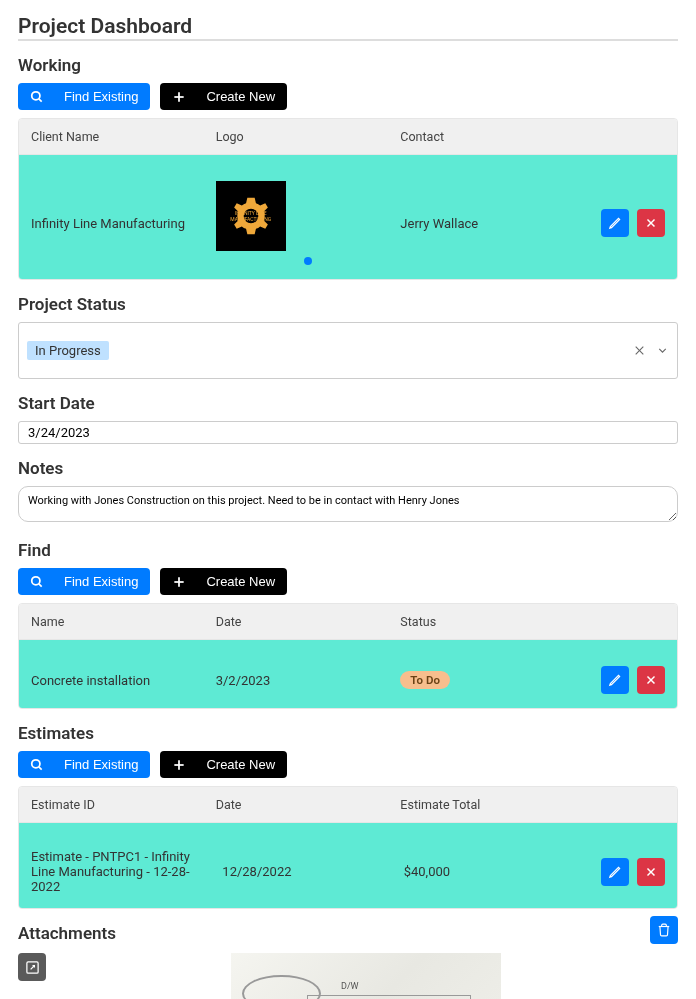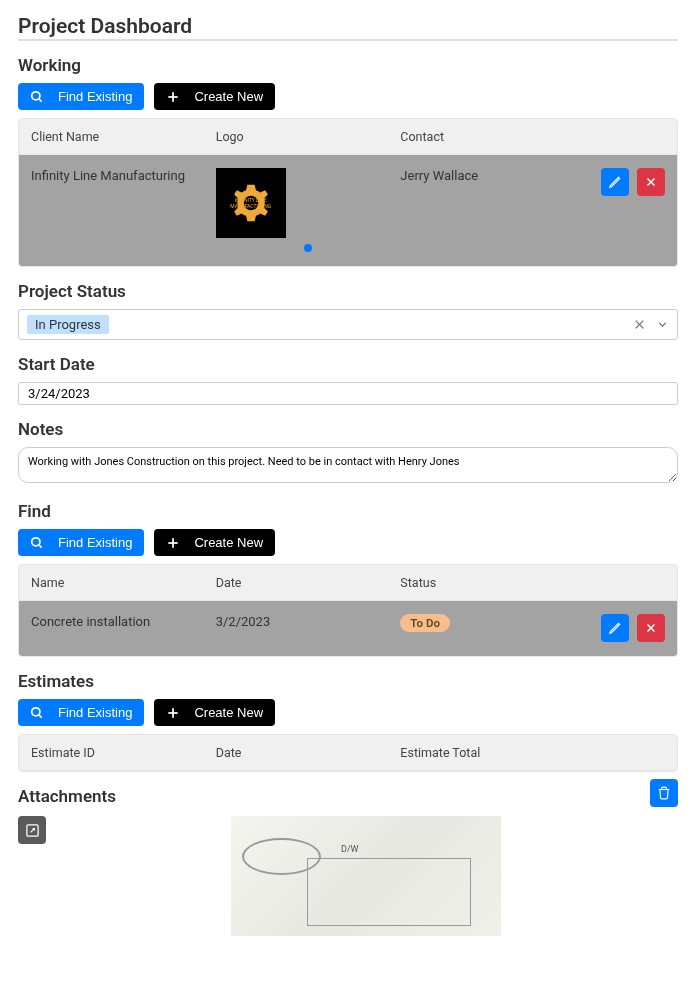--- a/index.html
+++ b/index.html
@@ -19,21 +19,21 @@
     border-bottom: 2px solid #ddd;
   }
   h2 {
     font-size: 17px;
     font-weight: 600;
     margin: 14px 0 8px 0;
   }
   .btn {
     display: inline-flex;
     align-items: center;
-    gap: 14px;
+    gap: 20px;
     padding: 6px 12px;
     font-size: 13px;
     border-radius: 4px;
     border: none;
     color: #fff;
     cursor: pointer;
   }
   .btn-blue { background: #007bff; }
   .btn-green { background: #000000; }
   .btn-row { display: flex; gap: 10px; margin-bottom: 8px; }
@@ -51,32 +51,33 @@
   .icon-btn.edit { background: #007bff; }
   .icon-btn.delete { background: #dc3545; }
   .table {
     width: 100%;
     border: 1px solid #e6e6e6;
     border-radius: 4px;
     overflow: hidden;
   }
   .thead, .trow {
     display: flex;
+    align-items: center;
     padding: 10px 12px;
   }
   .thead {
     background: #f0f0f0;
     font-size: 12.5px;
     color: #444;
     border-bottom: 1px solid #e6e6e6;
   }
   .trow {
-    background: #a3a3a3;
+    background: #5eead4;
     font-size: 13px;
-    padding-top: 13px;
+    padding-top: 26px;
     padding-bottom: 14px;
   }
   .cell { flex: 1; }
   .cell.actions {
     flex: 0 0 80px;
     display: flex;
     justify-content: flex-end;
     gap: 8px;
   }
   .logo-box {
@@ -100,21 +101,21 @@
     top: 30px;
   }
   .carousel-dot {
     width: 8px; height: 8px; border-radius: 50%;
     background: #007bff;
     margin: 6px auto 0 auto;
   }
   .select-wrap {
     border: 1px solid #ccc;
     border-radius: 3px;
-    padding: 5px 8px;
+    padding: 18px 8px;
     display: flex;
     align-items: center;
     gap: 24px;
   }
   .chip {
     background: #bfe1ff;
     padding: 2px 8px;
     font-size: 13px;
     border-radius: 2px;
   }
@@ -353,20 +354,38 @@
     <span>Create New</span>
   </button>
 </div>
 <div class="table">
   <div class="thead">
     <div class="cell">Estimate ID</div>
     <div class="cell">Date</div>
     <div class="cell">Estimate Total</div>
     <div class="cell actions"></div>
   </div>
+  <div class="trow">
+    <div class="cell" style="padding-right:10px">Estimate - PNTPC1 - Infinity Line Manufacturing - 12-28-2022</div>
+    <div class="cell">12/28/2022</div>
+    <div class="cell">$40,000</div>
+    <div class="cell actions">
+      <button class="icon-btn edit">
+        <svg width="14" height="14" viewBox="0 0 24 24" fill="none" stroke="currentColor" stroke-width="2">
+            <path d="M3 21 L6 20 L20 6 L18 4 L4 18 Z"></path>
+          </svg>
+      </button>
+      <button class="icon-btn delete">
+        <svg width="12" height="12" viewBox="0 0 24 24" fill="none" stroke="currentColor" stroke-width="3">
+            <line x1="5" y1="5" x2="19" y2="19"></line>
+            <line x1="19" y1="5" x2="5" y2="19"></line>
+          </svg>
+      </button>
+    </div>
+  </div>
 </div>
 
 
 <div class="attach-header">
   <h2>Attachments</h2>
   <button class="sq-btn trash">
     <svg width="14" height="14" viewBox="0 0 24 24" fill="none" stroke="currentColor" stroke-width="2">
         <polyline points="3 6 5 6 21 6"></polyline>
         <path d="M8 6 V4 a2 2 0 0 1 2-2 h4 a2 2 0 0 1 2 2 v2"></path>
         <path d="M19 6 l-1 14 a2 2 0 0 1-2 2 H8 a2 2 0 0 1-2-2 L5 6"></path>

